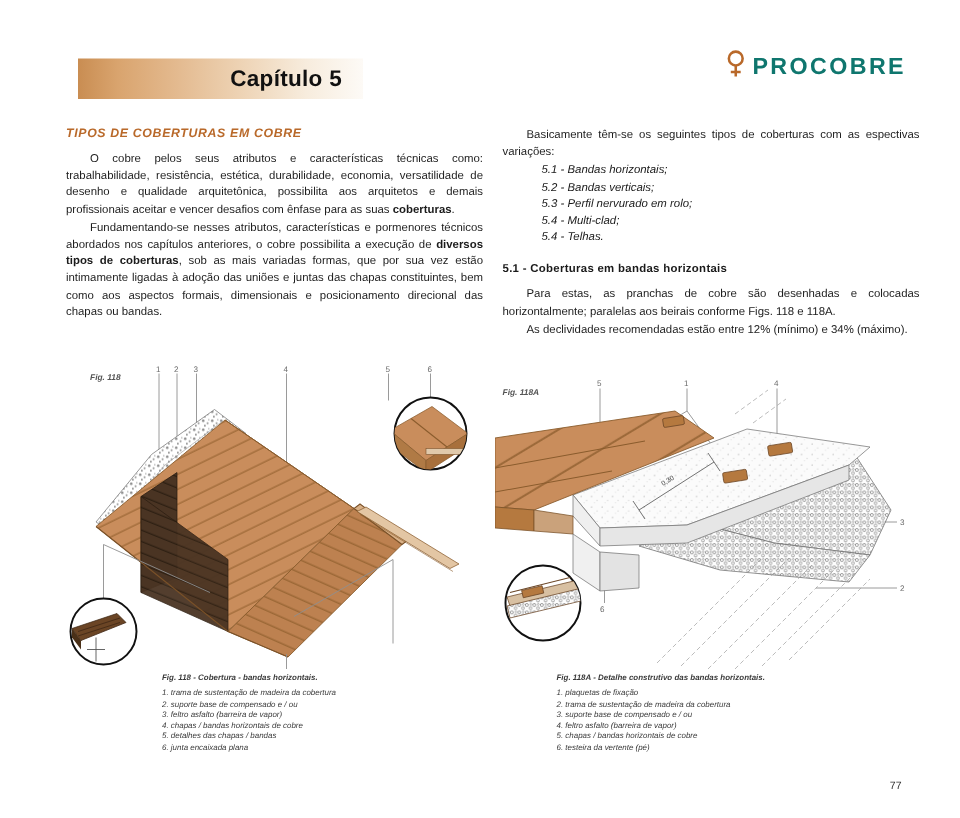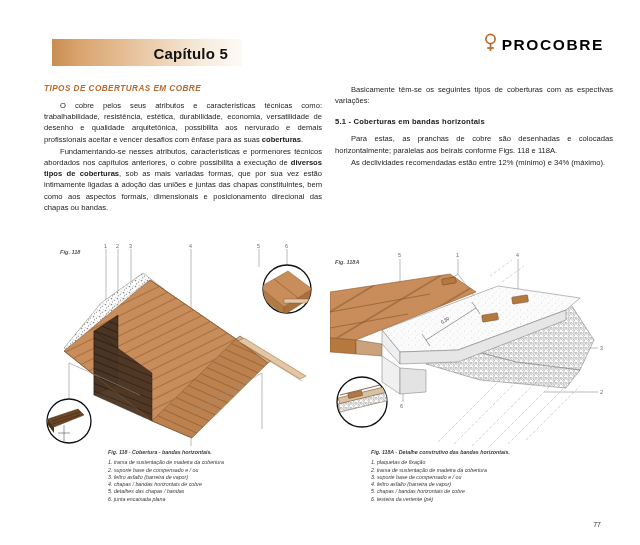--- a/index.html
+++ b/index.html
@@ -46,21 +46,21 @@
     right: 36px; top: 33px;
     display: flex;
     align-items: center;
     gap: 5px;
   }
   #brand .brand-mark { display: block; }
   #brand .brand-text {
     font-size: 15.5px;
     font-weight: bold;
     letter-spacing: 1.6px;
-    color: #000000;
+    color: #0f766e;
     white-space: nowrap;
   }
 
   
   .column {
     position: absolute;
     top: 84px;
     width: 278px;
   }
   #col-left  { left: 44px; }
@@ -178,30 +178,37 @@
     </span>
     <span class="brand-text">PROCOBRE</span>
   </div>
 
 </div>
 
 <div class="column" id="col-left">
 
   <h2 class="section-title">TIPOS DE COBERTURAS EM COBRE</h2>
 
-  <p class="body-text"><span>O cobre pelos seus atributos e características técnicas como: trabalhabilidade, resistência, estética, durabilidade, economia, versatilidade de desenho e qualidade arquitetônica, possibilita aos nervurado e demais profissionais aceitar e vencer desafios com ênfase para as suas </span><b>coberturas</b><span>.</span></p>
+  <p class="body-text"><span>O cobre pelos seus atributos e características técnicas como: trabalhabilidade, resistência, estética, durabilidade, economia, versatilidade de desenho e qualidade arquitetônica, possibilita aos arquitetos e demais profissionais aceitar e vencer desafios com ênfase para as suas </span><b>coberturas</b><span>.</span></p>
 
   <p class="body-text"><span>Fundamentando-se nesses atributos, características e pormenores técnicos abordados nos capítulos anteriores, o cobre possibilita a execução de </span><b>diversos tipos de coberturas</b><span>, sob as mais variadas formas, que por sua vez estão intimamente ligadas à adoção das uniões e juntas das chapas constituintes, bem como aos aspectos formais, dimensionais e posicionamento direcional das chapas ou bandas.</span></p>
 
 </div>
 
 <div class="column" id="col-right">
 
   <p class="body-text">Basicamente têm-se os seguintes tipos de coberturas com as espectivas variações:</p>
 
+  <ul class="toc-list">
+    <li>5.1 - Bandas horizontais;</li>
+    <li>5.2 - Bandas verticais;</li>
+    <li>5.3 - Perfil nervurado em rolo;</li>
+    <li>5.4 - Multi-clad;</li>
+    <li>5.4 - Telhas.</li>
+  </ul>
 
   <h3 class="sub-title">5.1 - Coberturas em bandas horizontais</h3>
 
   <p class="body-text">Para estas, as pranchas de cobre são desenhadas e colocadas horizontalmente; paralelas aos beirais conforme Figs. 118 e 118A.</p>
   <p class="body-text">As declividades recomendadas estão entre 12% (mínimo) e 34% (máximo).</p>
 
 </div>
 
 <div class="figure" id="fig-left">
   <span class="fig-tag">Fig. 118</span>

